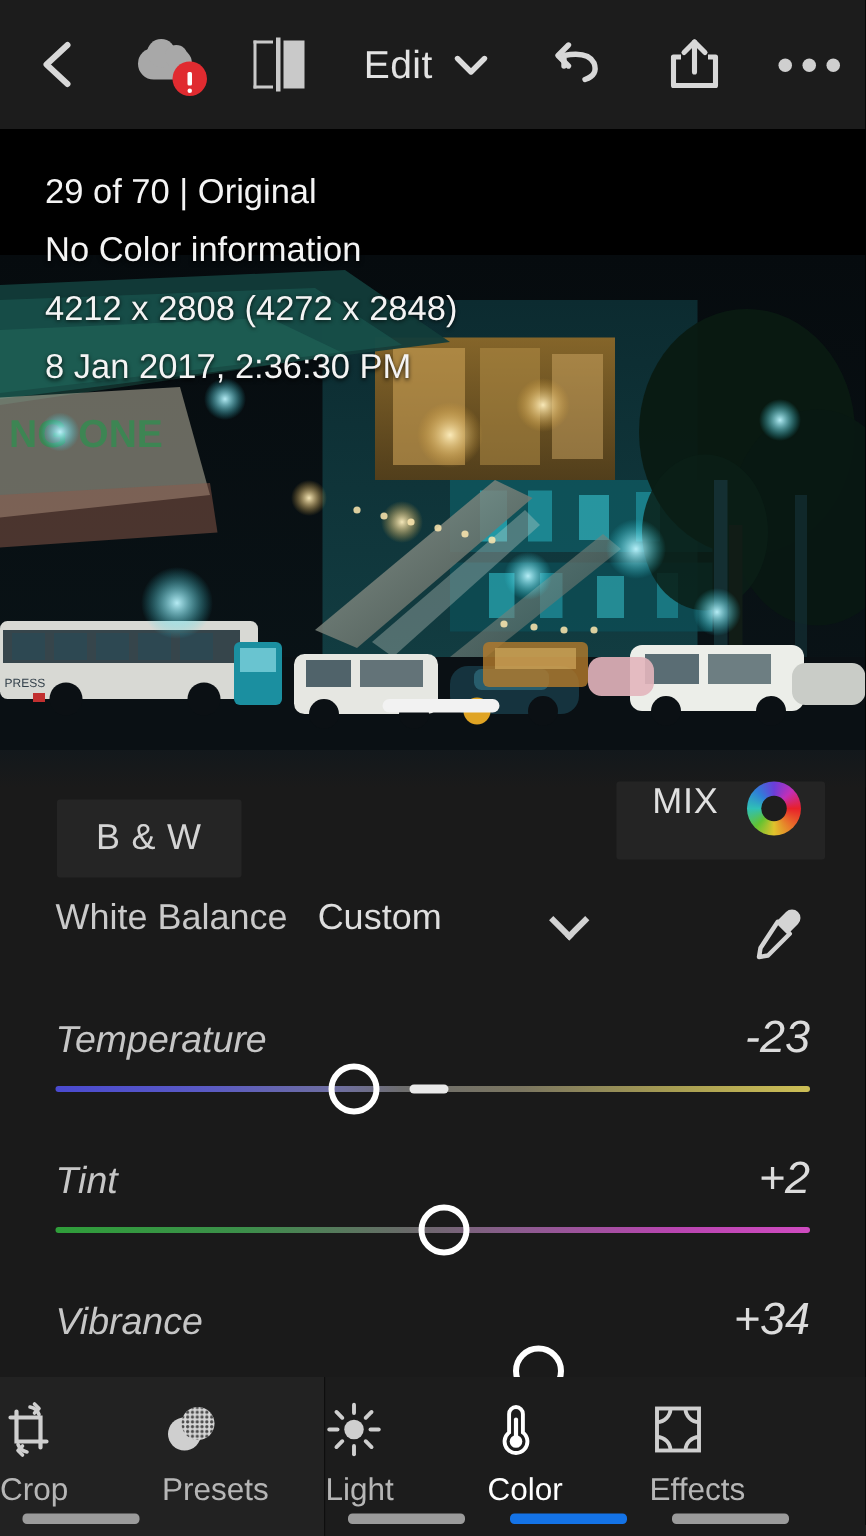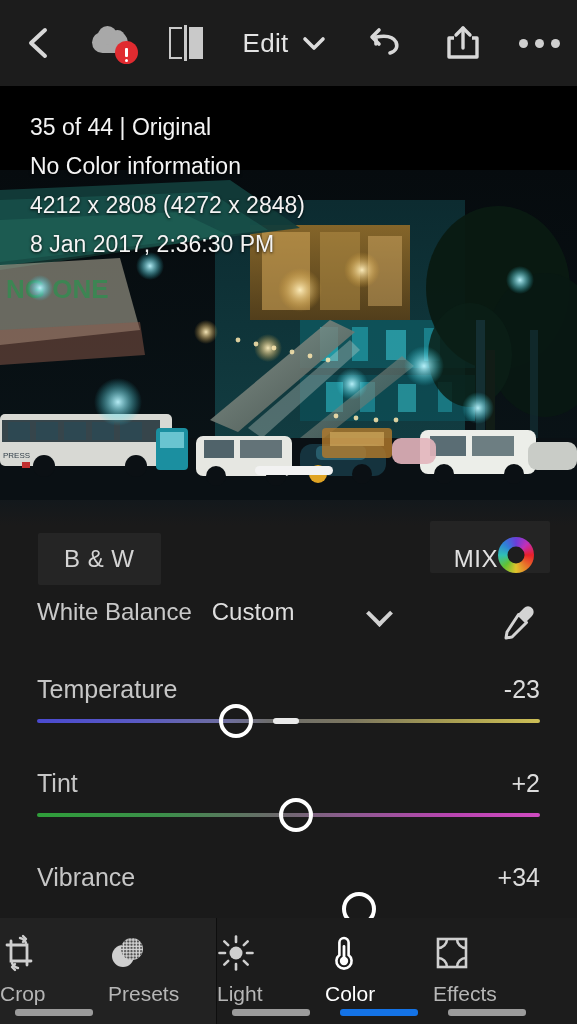--- a/index.html
+++ b/index.html
@@ -106,21 +106,21 @@
   }
   #bw-button {
     position:absolute; left:38px; top:12px; height:52px;
     padding:0 26px; background:#252525;
     display:flex; align-items:center; border-radius:2px;
   }
   #bw-button span { font-size:24px; color:#d4d4d4; letter-spacing:.5px; }
   #mix-button {
     position:absolute; right:27px; top:0; height:52px;
     padding:0 16px 0 24px; background:#242424;
-    display:flex; align-items:flex-end; border-radius:2px;
+    display:flex; align-items:flex-start; gap:19px; border-radius:2px;
   }
   #mix-button .mix-label { font-size:24px; color:#e0e0e0; letter-spacing:.5px; }
   .colorwheel {
     width:36px; height:36px; border-radius:50%;
     background:conic-gradient(from 90deg,
       #e8202a, #e8722a, #e0c32c, #63c232, #2fc0b6,
       #2f7fd8, #6a3ed8, #c12fb8, #e8202a);
     position:relative;
   }
   .colorwheel::after {
@@ -141,27 +141,27 @@
     content:""; position:absolute; left:4px; top:6px;
     width:15px; height:15px;
     border-right:4px solid #d2d2d2; border-bottom:4px solid #d2d2d2;
     transform:rotate(45deg);
   }
   #wb-eyedropper {
     position:absolute; right:38px; top:4px; width:40px; height:40px;
   }
 
   
-  .slider-block { position:absolute; left:0; width:577px; }
+  .slider-block { position:absolute; left:0; width:577px;font-style:italic; }
   .slider-head {
     display:flex; justify-content:space-between; align-items:baseline;
     padding:0 37px 0 37px;
   }
   .slider-name { font-size:25px; color:#c6c6c6; }
-  .slider-val  { font-size:25px; color:#dcdcdc; }
+  .slider-val  { font-size:30px; color:#dcdcdc; }
   .slider-track-wrap {
     position:relative; margin:0 37px; height:34px;
   }
   .slider-track {
     position:absolute; left:0; top:15px; width:100%; height:4px;
     border-radius:2px;
   }
   #temp-track {
     background:linear-gradient(90deg,#4a4ad0 0%,#5a5ac4 20%,#6f6f9e 38%,
       #6d6d6d 46%,#7b7660 62%,#a79d52 82%,#cdbf56 100%);
@@ -409,21 +409,21 @@
         <circle cx="396" cy="250" r="2.4"></circle>
     </g>
   </svg>
 
   <div id="photo-scrollbar-anchor"></div>
 </div>
 
 <div id="photo-scrollbar"></div>
 
 <div id="info-overlay">
-  <div>35 of 44 | Original</div>
+  <div>29 of 70 | Original</div>
   <div>No Color information</div>
   <div>4212 x 2808 (4272 x 2848)</div>
   <div>8 Jan 2017, 2:36:30 PM</div>
 </div>
 
 <div id="panel"></div>
 <div id="panel-bleed"></div>
 
 <div id="bw-mix-row">
   <div id="bw-button">

